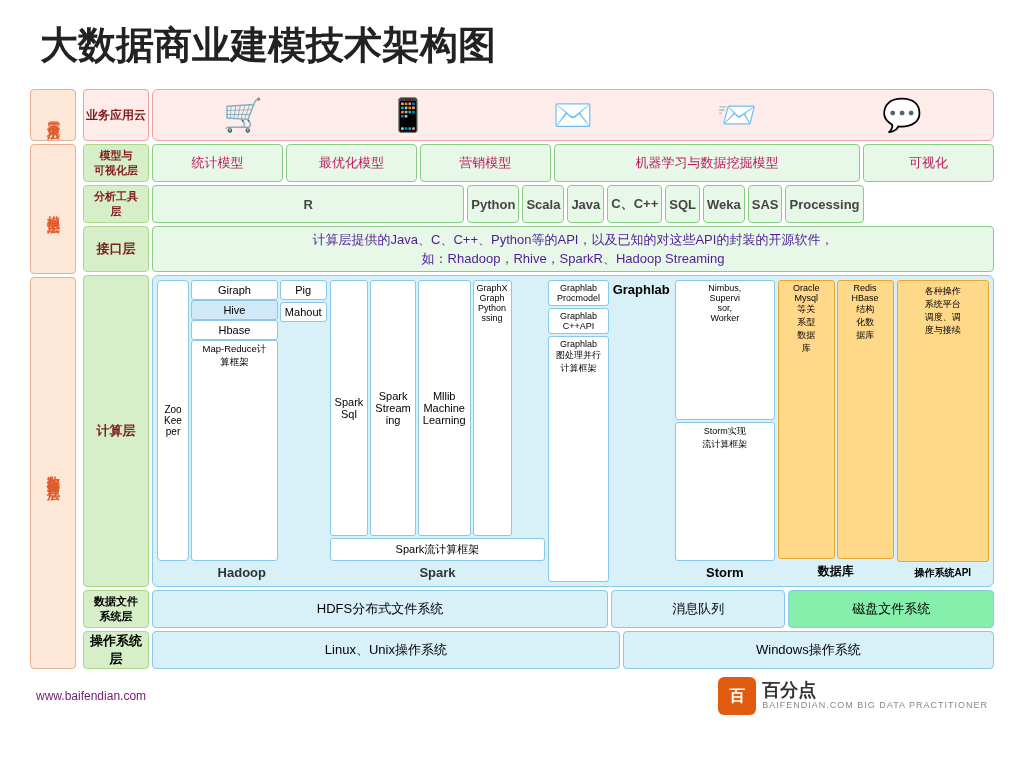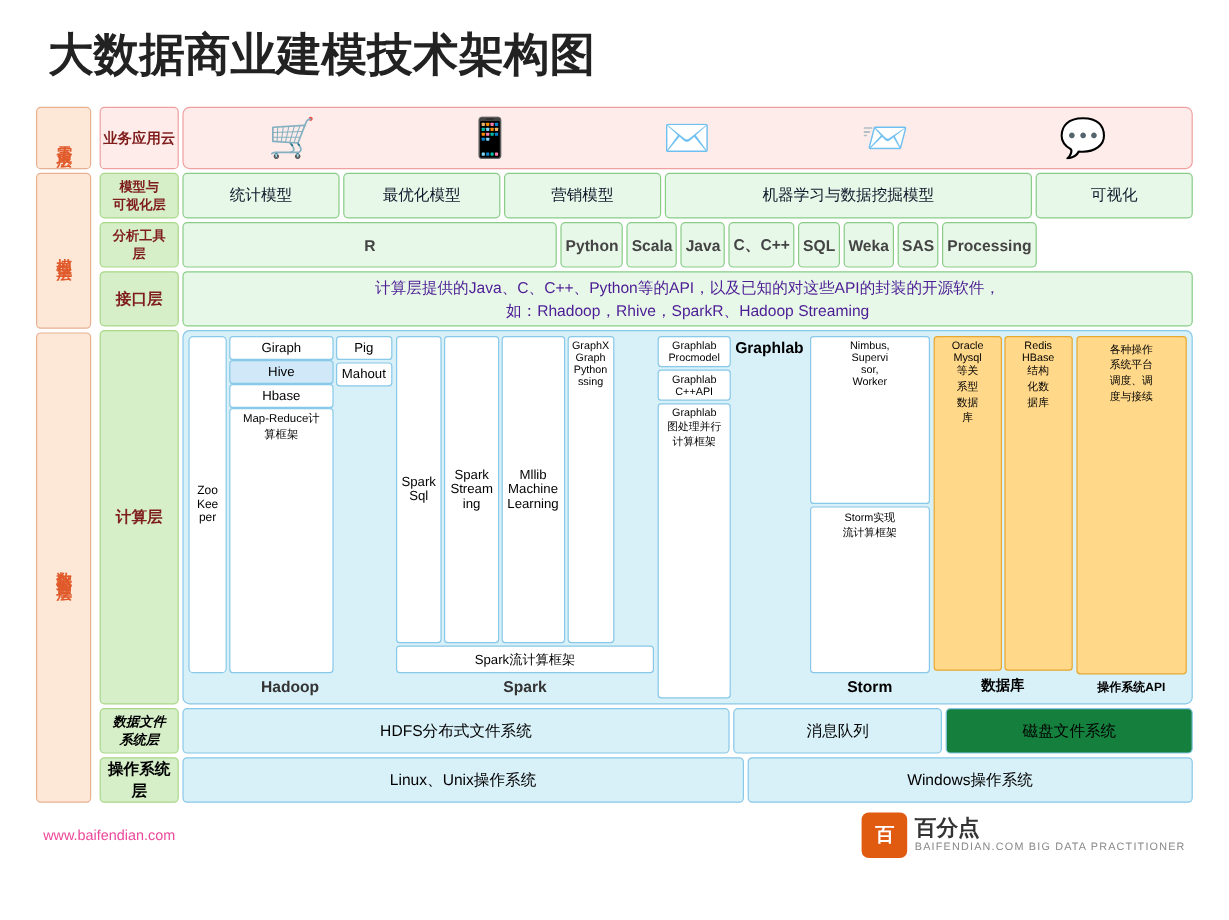--- a/index.html
+++ b/index.html
@@ -72,21 +72,21 @@
     }
     
     .model-cell {
       background: #e8f8e8;
       border: 1.5px solid #88cc88;
       border-radius: 4px;
       display: flex;
       align-items: center;
       justify-content: center;
       font-size: 13px;
-      color: #0f172a;
+      color: #be185d;
       padding: 5px 6px;
       text-align: center;
     }
     .model-cell.normal { flex: 1; }
     .model-cell.wider { flex: 2.5; }
     
     .tool-cell {
       background: #e8f8e8;
       border: 1.5px solid #88cc88;
       border-radius: 4px;
@@ -270,21 +270,21 @@
       border: 1.5px solid #88c8e8;
       border-radius: 4px;
       display: flex;
       align-items: center;
       justify-content: center;
       font-size: 13px;
       padding: 8px;
     }
     .disk-box {
       flex: 1.2;
-      background: #15803d;
+      background: #86efac;
       border: 1.5px solid #88c8e8;
       border-radius: 4px;
       display: flex;
       align-items: center;
       justify-content: center;
       font-size: 13px;
       padding: 8px;
     }
     
     .os-row {
@@ -331,21 +331,21 @@
     .footer {
       display: flex;
       flex-direction: row;
       justify-content: space-between;
       align-items: center;
       margin-top: 8px;
       padding: 0 6px;
     }
     .footer-url {
       font-size: 12px;
-      color: #ec4899;
+      color: #701a75;
     }
     .footer-logo {
       display: flex;
       align-items: center;
       gap: 6px;
     }
     .logo-icon {
       width: 38px;
       height: 38px;
       background: #e05a10;
@@ -559,21 +559,21 @@
 
           <div style="flex:1.2;display:flex;flex-direction:column;gap:2px;">
             <div class="osapi-box" style="font-size:9px;flex:1;">各种操作<br>系统平台<br>调度、调<br>度与接续</div>
             <div class="osapi-label" style="font-size:10px;">操作系统API</div>
           </div>
 
         </div>
       </div>
 
       <div class="datafile-row" style="height:38px;">
-        <div class="datafile-label" style="font-size:11px;font-style:italic;">
+        <div class="datafile-label" style="font-size:11px;">
           <span>数据文件<br>系统层</span>
         </div>
         <div class="hdfs-box">HDFS分布式文件系统</div>
         <div class="msg-box">消息队列</div>
         <div class="disk-box">磁盘文件系统</div>
       </div>
 
       <div class="os-row" style="height:38px;">
         <div class="os-label">操作系统层</div>
         <div class="linux-box">Linux、Unix操作系统</div>

